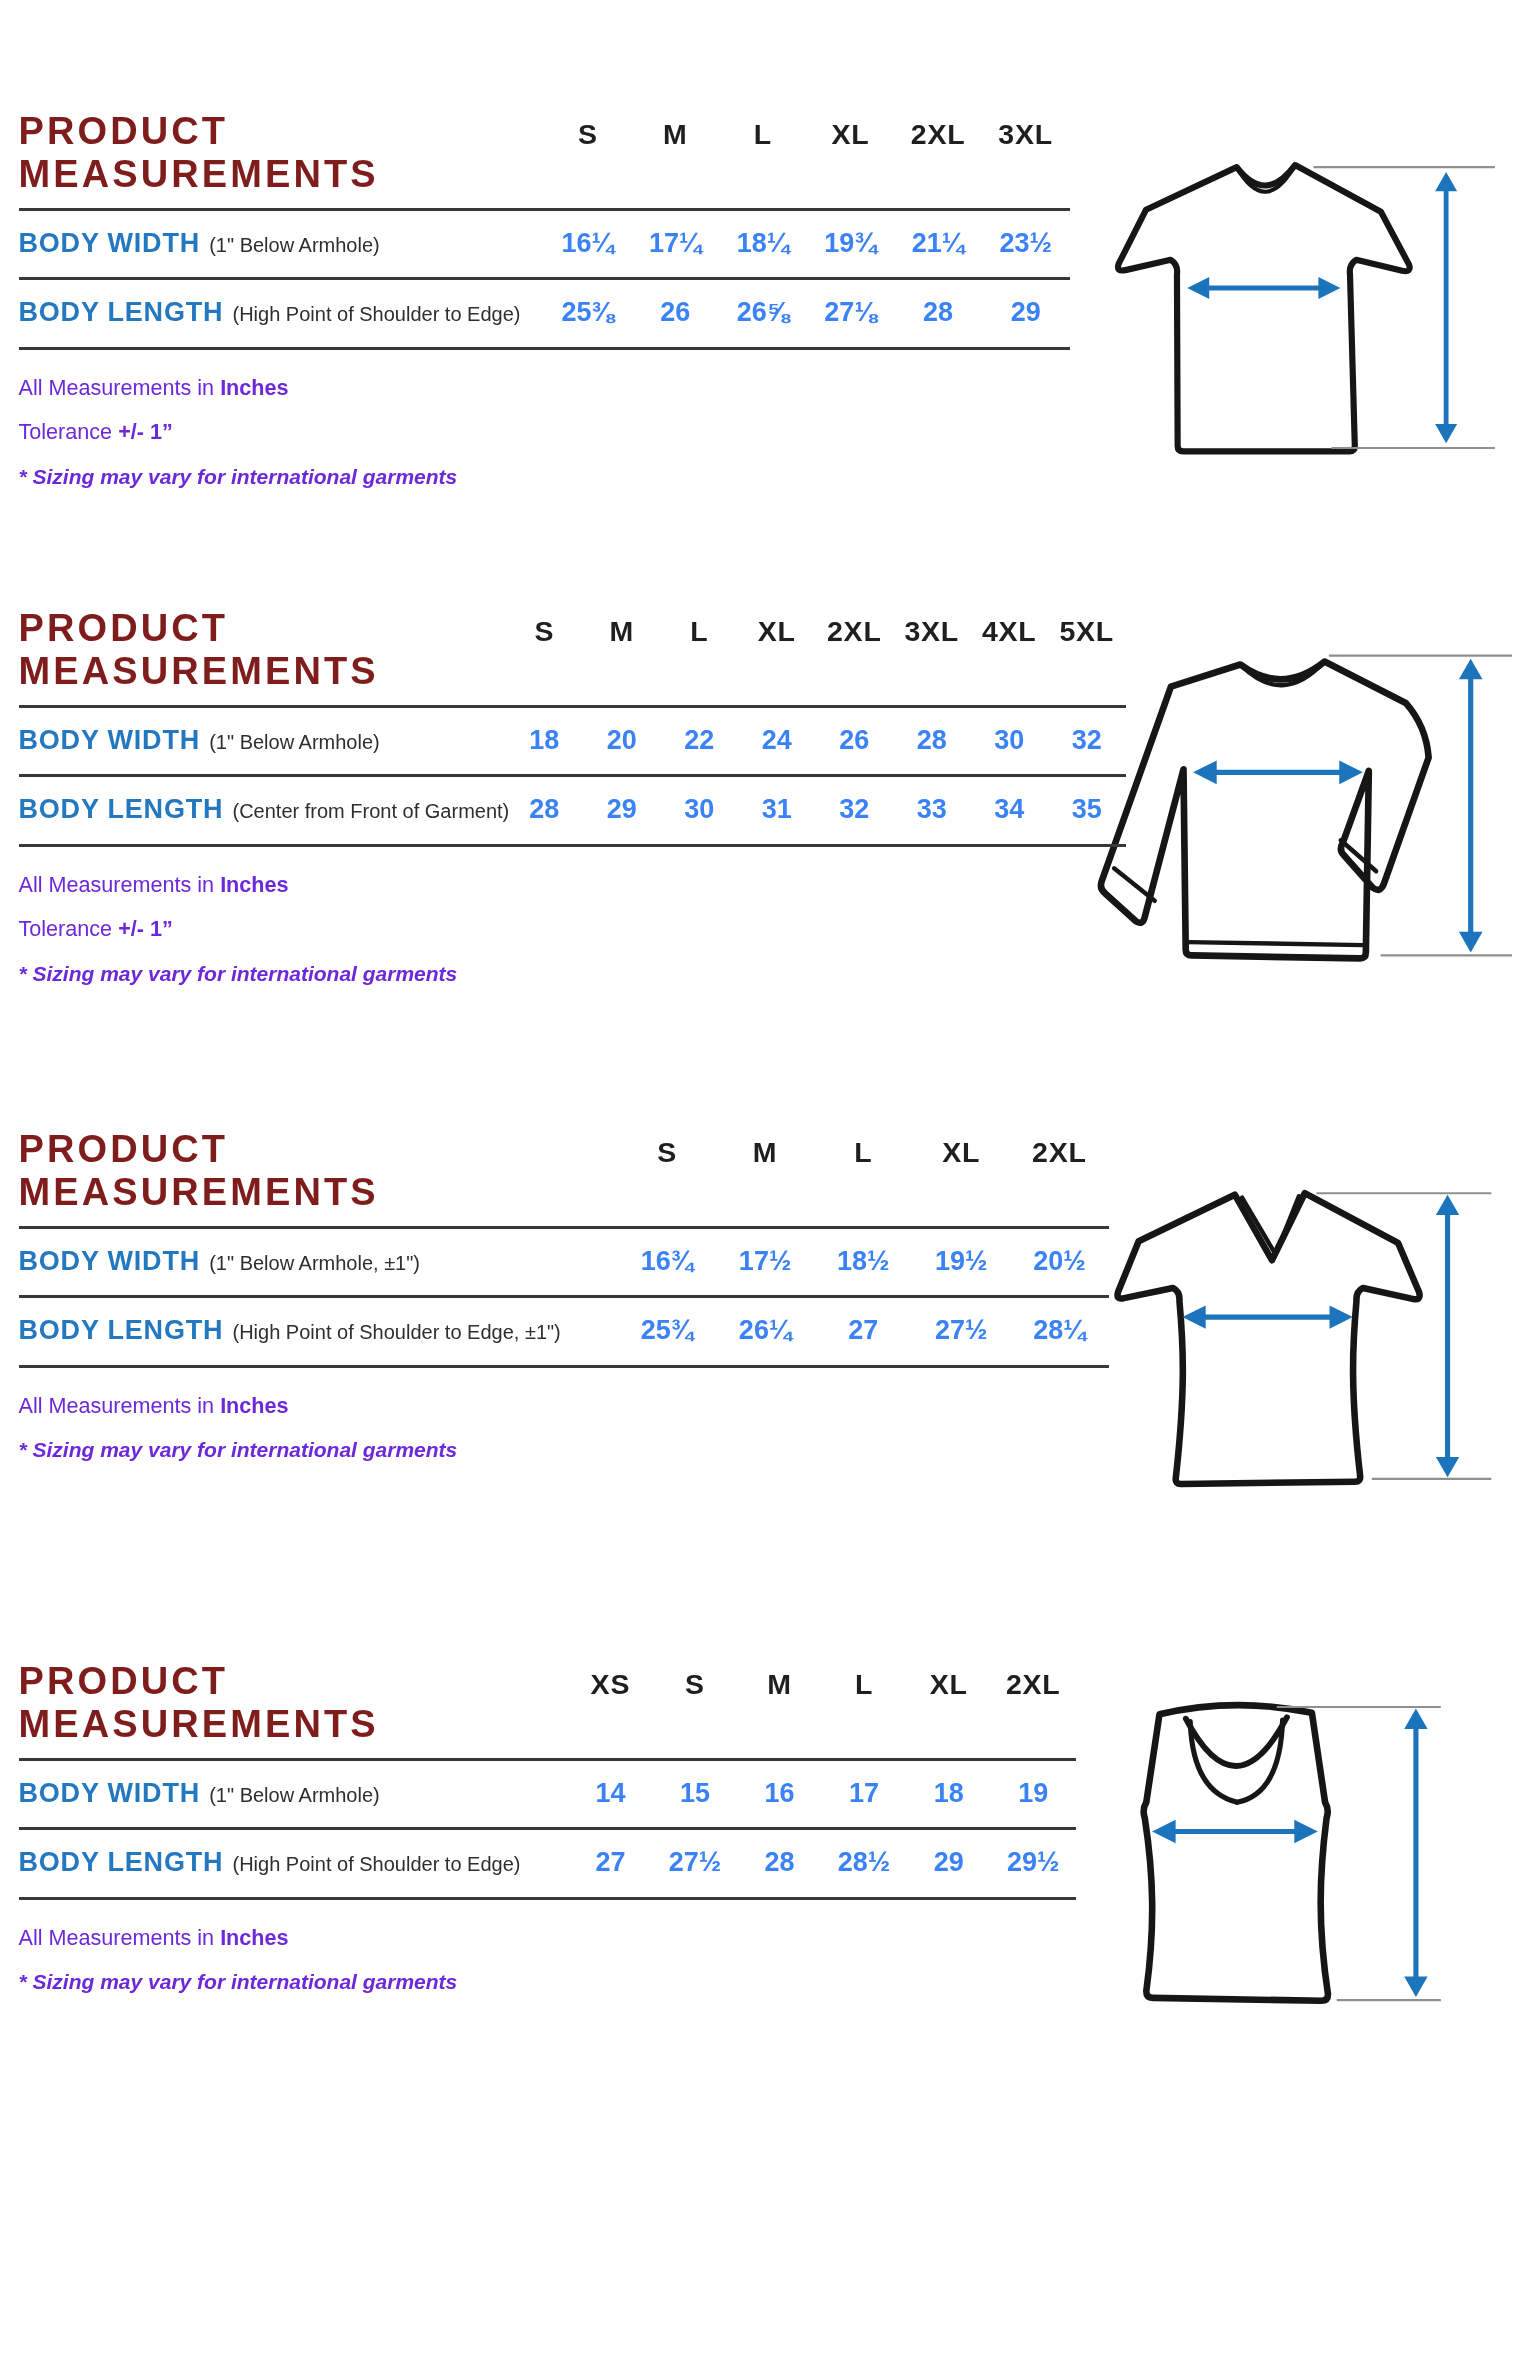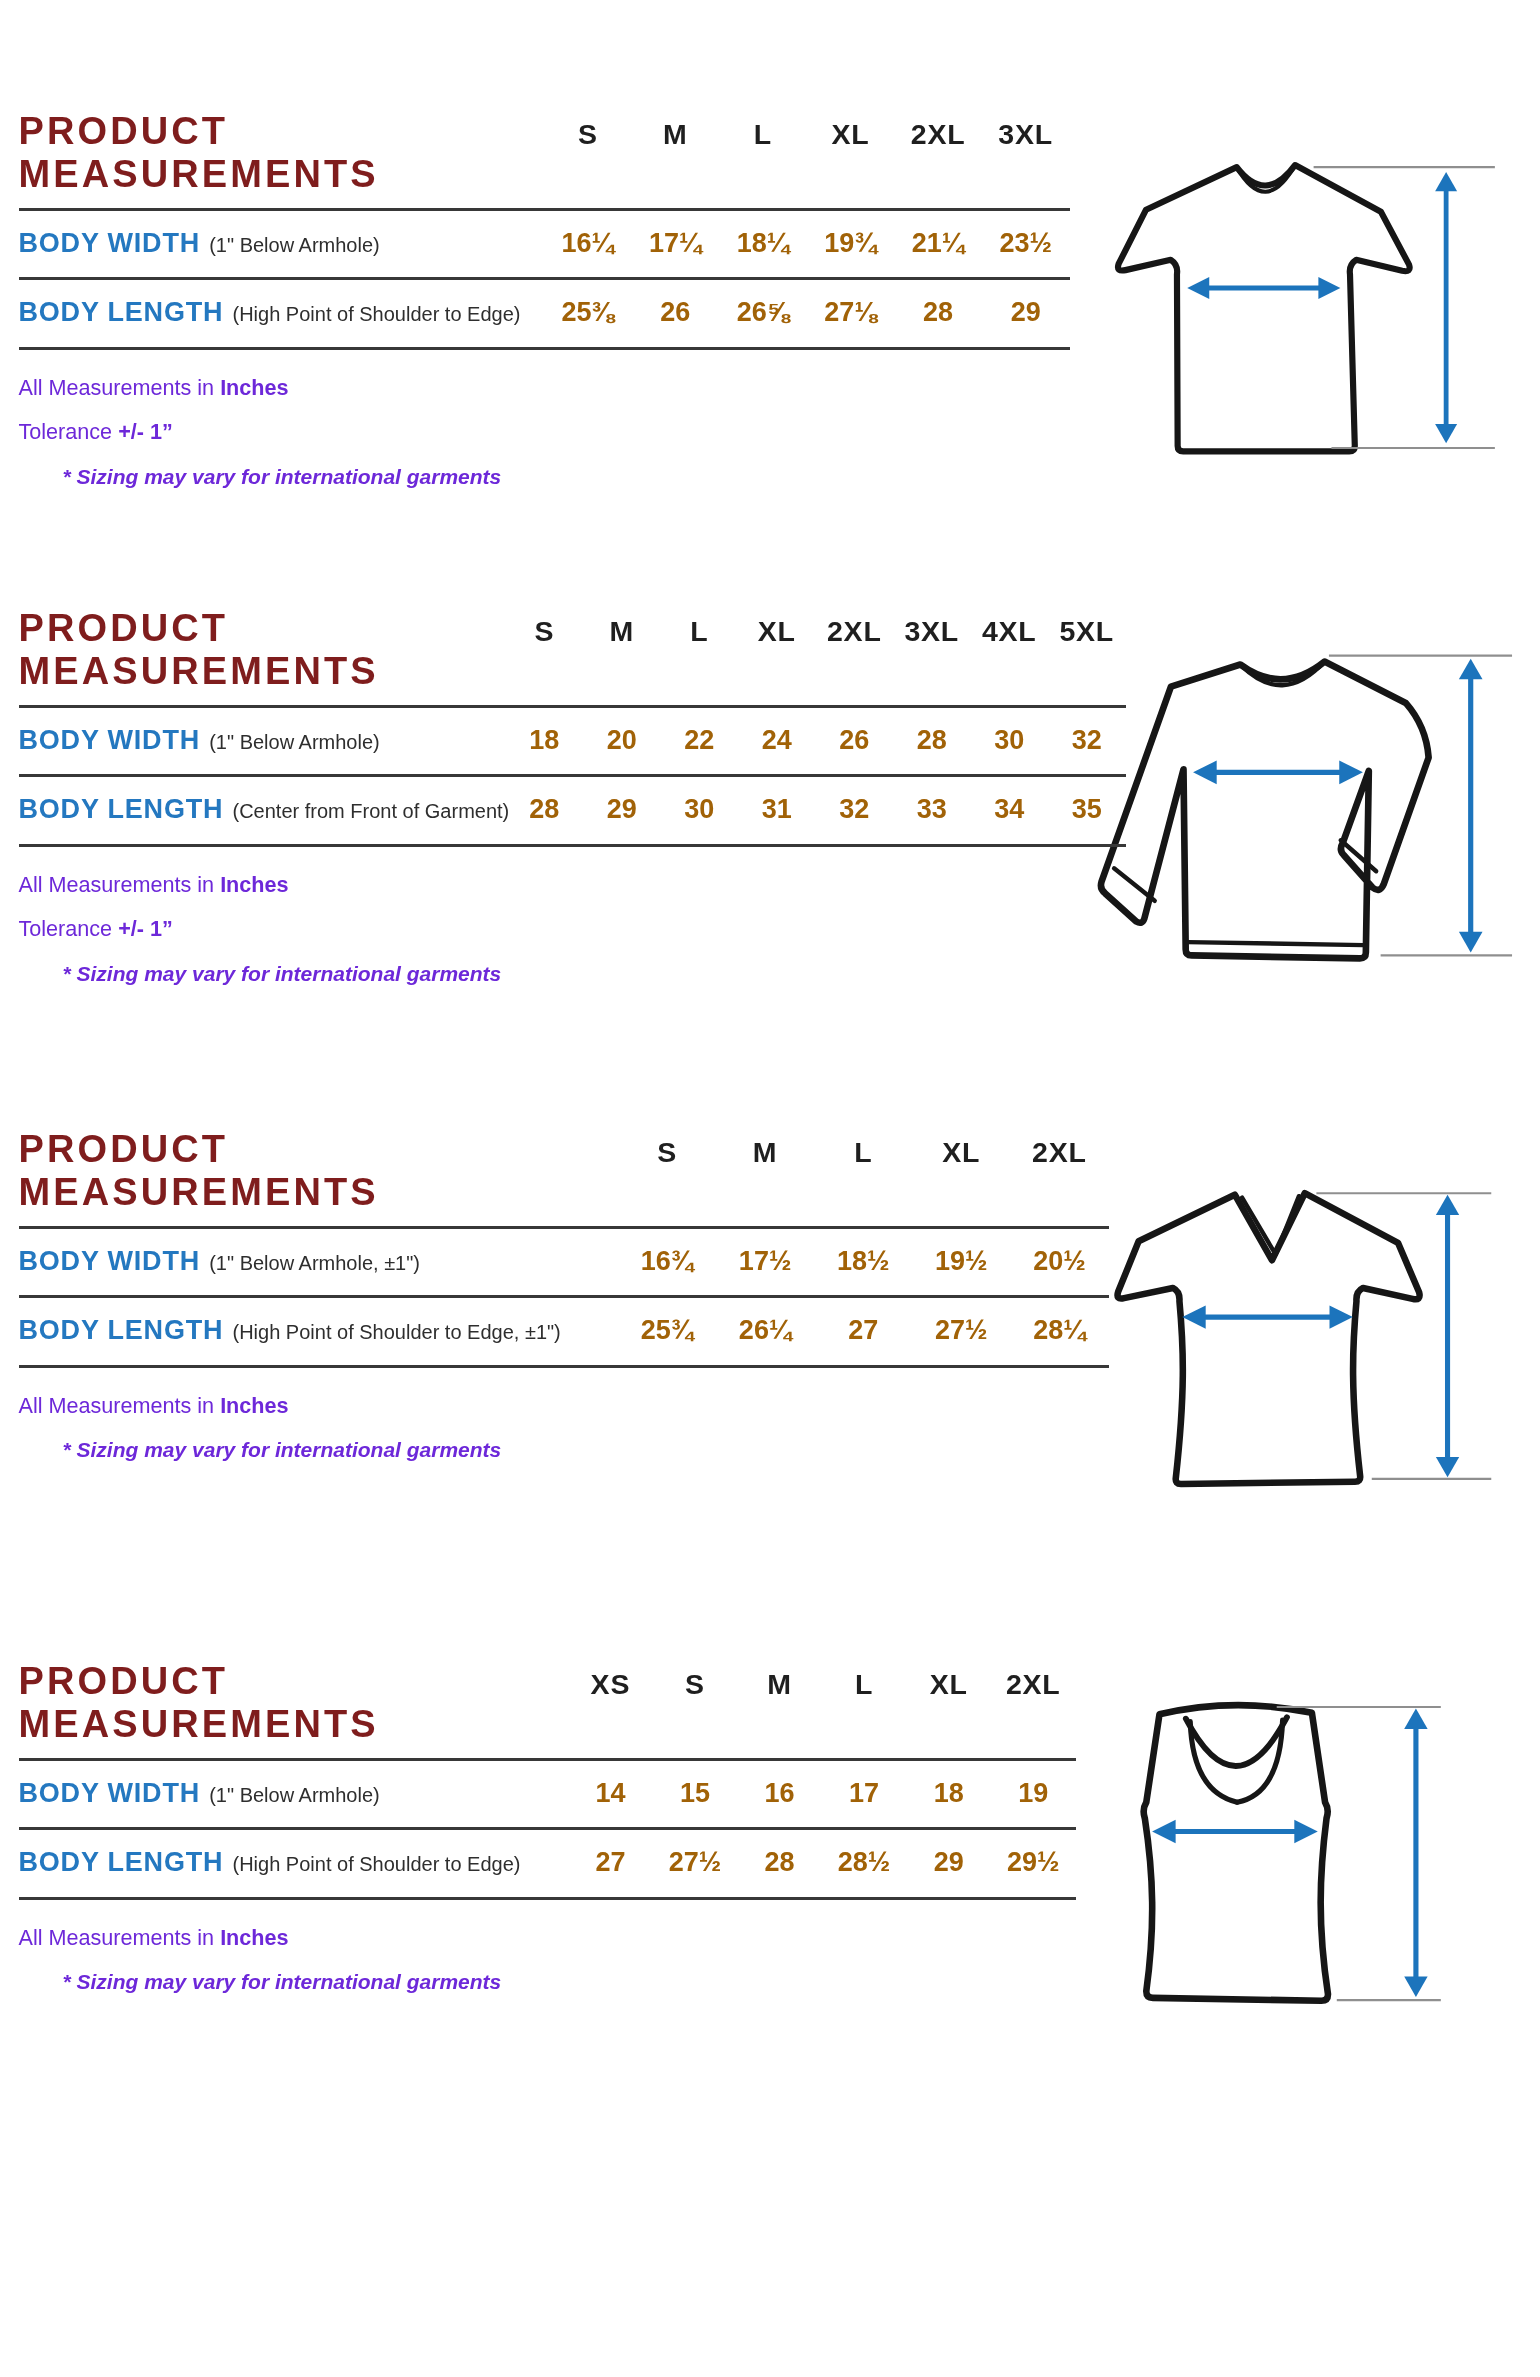--- a/index.html
+++ b/index.html
@@ -35,26 +35,26 @@
   .row-head{display:flex;align-items:baseline;box-sizing:border-box;padding-right:7.7px;}
   .s0 .row-head{width:50%;}
   .s1 .row-head{width:44%;}
   .s2 .row-head{width:55%;}
   .s3 .row-head{width:52%;}
   .size-cells,.value-cells{display:flex;flex:1;}
   .size-cell{flex:1;text-align:center;font-size:28.5px;font-weight:bold;letter-spacing:0.8px;color:#1f1f1f;}
   .m-row{display:flex;align-items:center;border-bottom:3.1px solid #383838;padding:17px 0 18.5px;}
   .row-label{font-size:27px;font-weight:bold;color:#2478c0;letter-spacing:0.8px;white-space:nowrap;}
   .row-detail{font-size:20px;color:#2e2e2e;margin-left:9.2px;white-space:nowrap;}
-  .value-cell{flex:1;text-align:center;font-size:27px;font-weight:bold;color:#a16207;}
+  .value-cell{flex:1;text-align:center;font-size:27px;font-weight:bold;color:#3b82f6;}
 
   .notes{margin-top:25px;font-size:21.6px;color:#6d28d9;position:relative;z-index:2;}
   .note-line{margin:0 0 18.5px;}
   .seg-b{font-weight:bold;}
-  .seg-i{font-style:italic;font-weight:bold;font-size:21px;margin-left:44px;}
+  .seg-i{font-style:italic;font-weight:bold;font-size:21px;}
 
   .garment{position:absolute;z-index:1;margin:0;pointer-events:none;}
   .s0 .garment{right:23px;top:21.6px;width:412px;}
   .s1 .garment{right:6.2px;top:31px;width:443px;}
   .s2 .garment{right:21.6px;top:42px;width:408px;}
   .s3 .garment{right:46px;top:28px;width:381px;}
   .garment svg{display:block;width:100%;height:auto;}
 </style>
 </head>
 <body>

